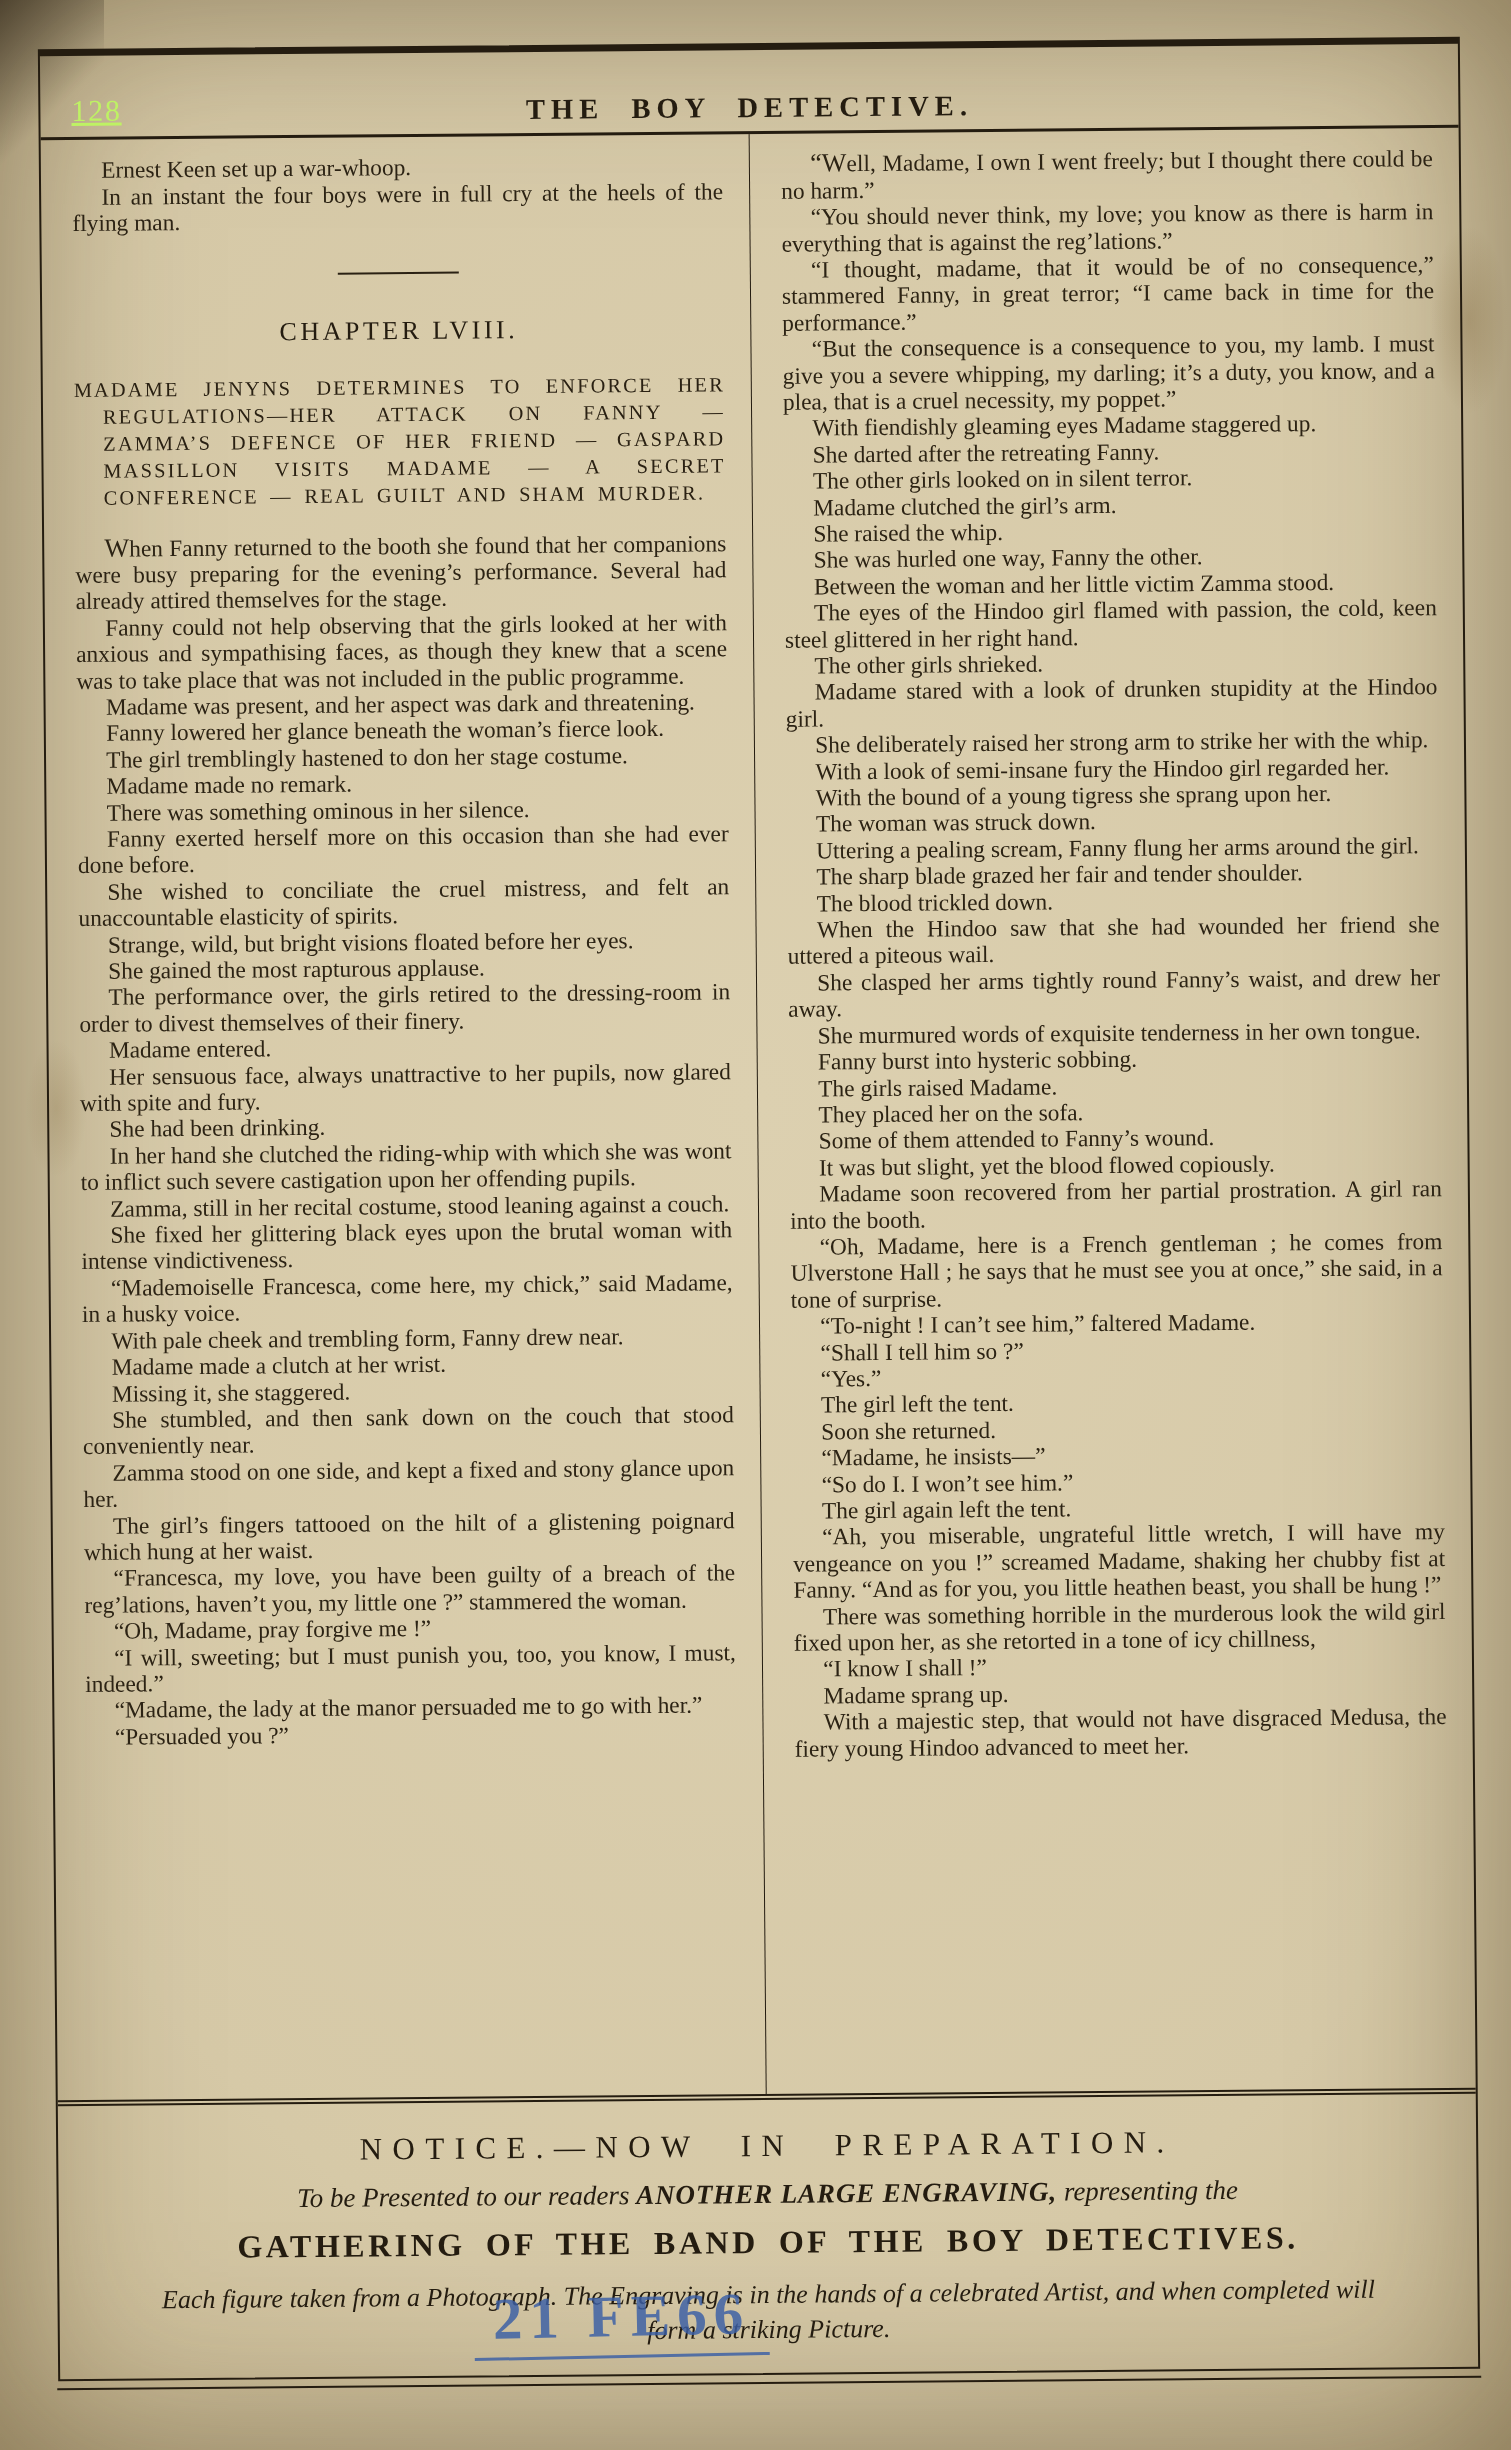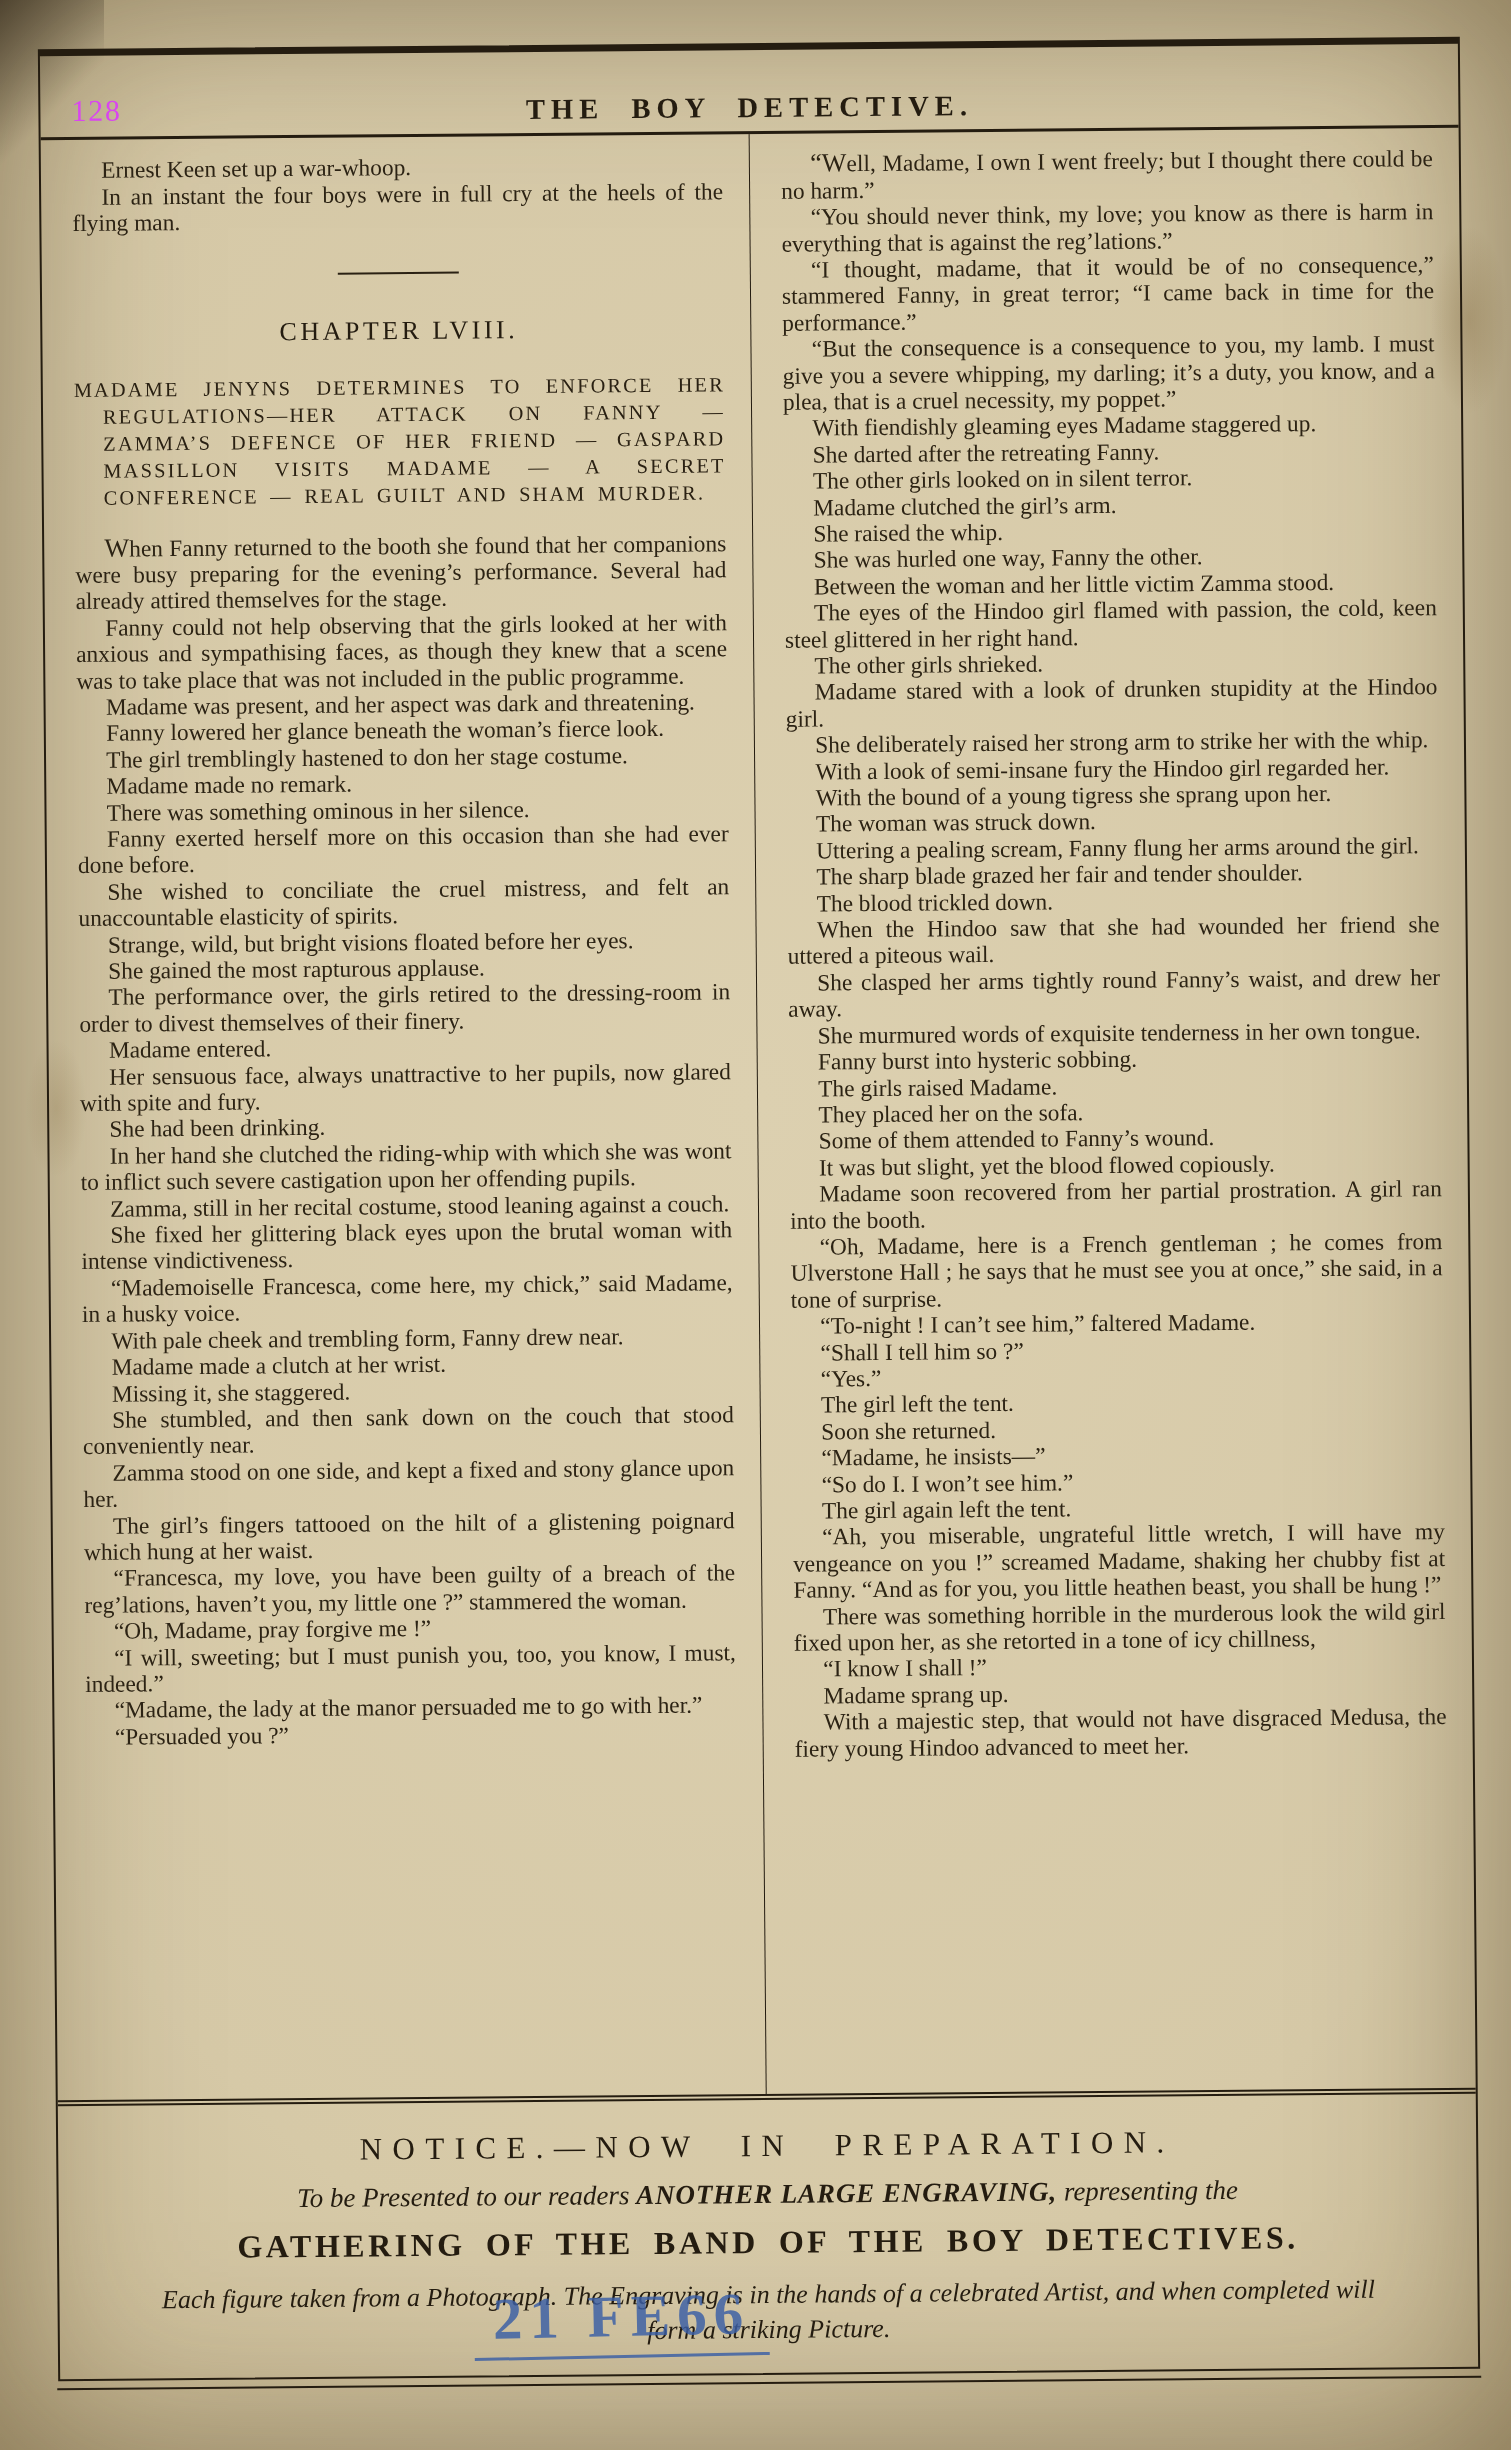--- a/index.html
+++ b/index.html
@@ -51,21 +51,21 @@
   }
   
   .page-header {
     position: relative;
     height: 81px;
     flex: none;
     border-bottom: 3.5px solid #241c10;
   }
   .page-number {
     position: absolute; left: 31px; bottom: 8.7px;
-    font-size: 30px; letter-spacing: 1.7px; color: #d946ef;
+    font-size: 30px; letter-spacing: 1.7px; color: #bef264; text-decoration: underline;
   }
   .page-title {
     position: absolute; left: 0; right: 0; bottom: 7px;
     margin: 0; text-align: center;
     font-size: 28.6px; font-weight: bold;
     letter-spacing: 6px; word-spacing: 14px;
     color: #241c10;
   }
   
   .columns {

